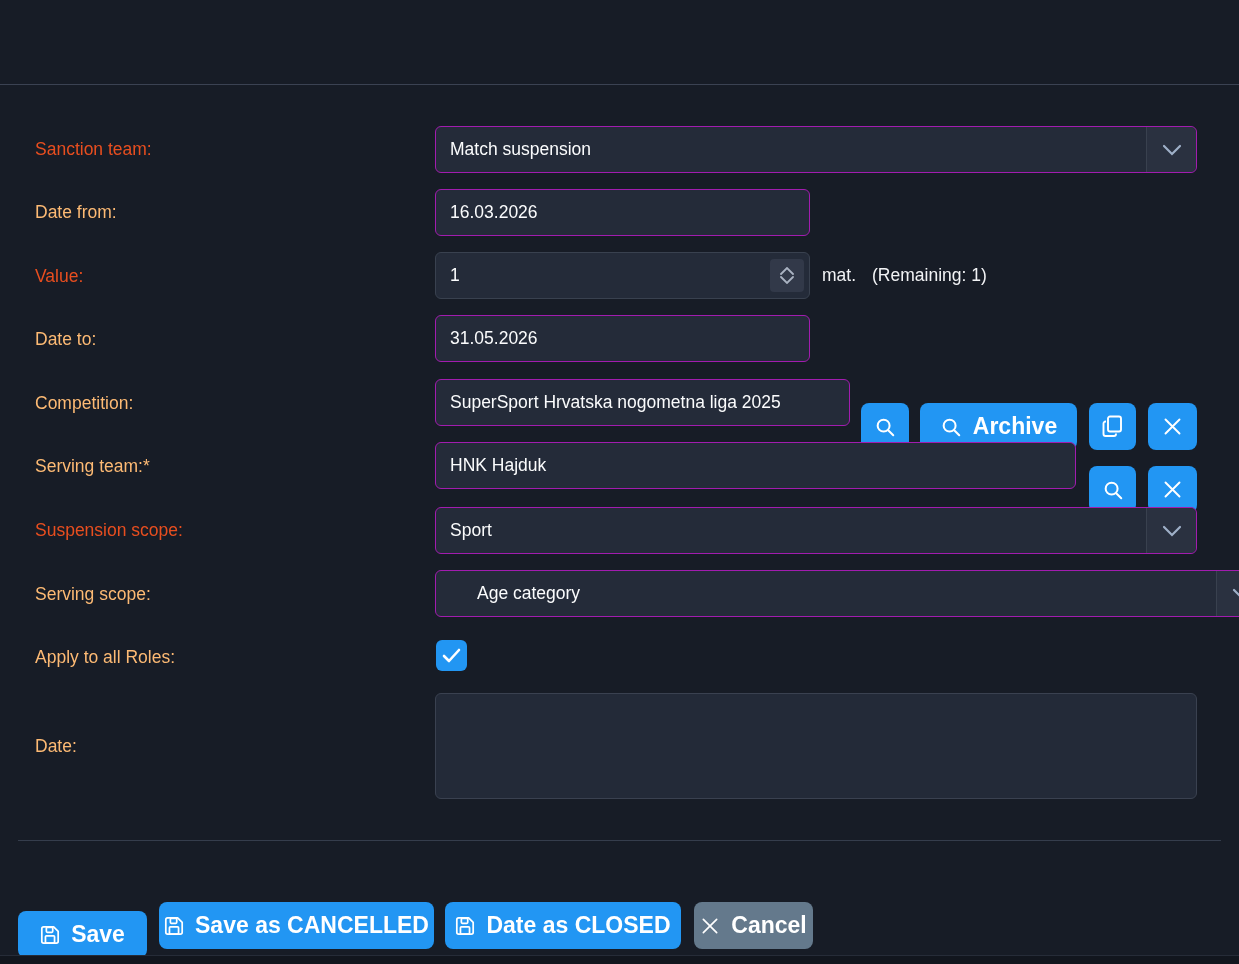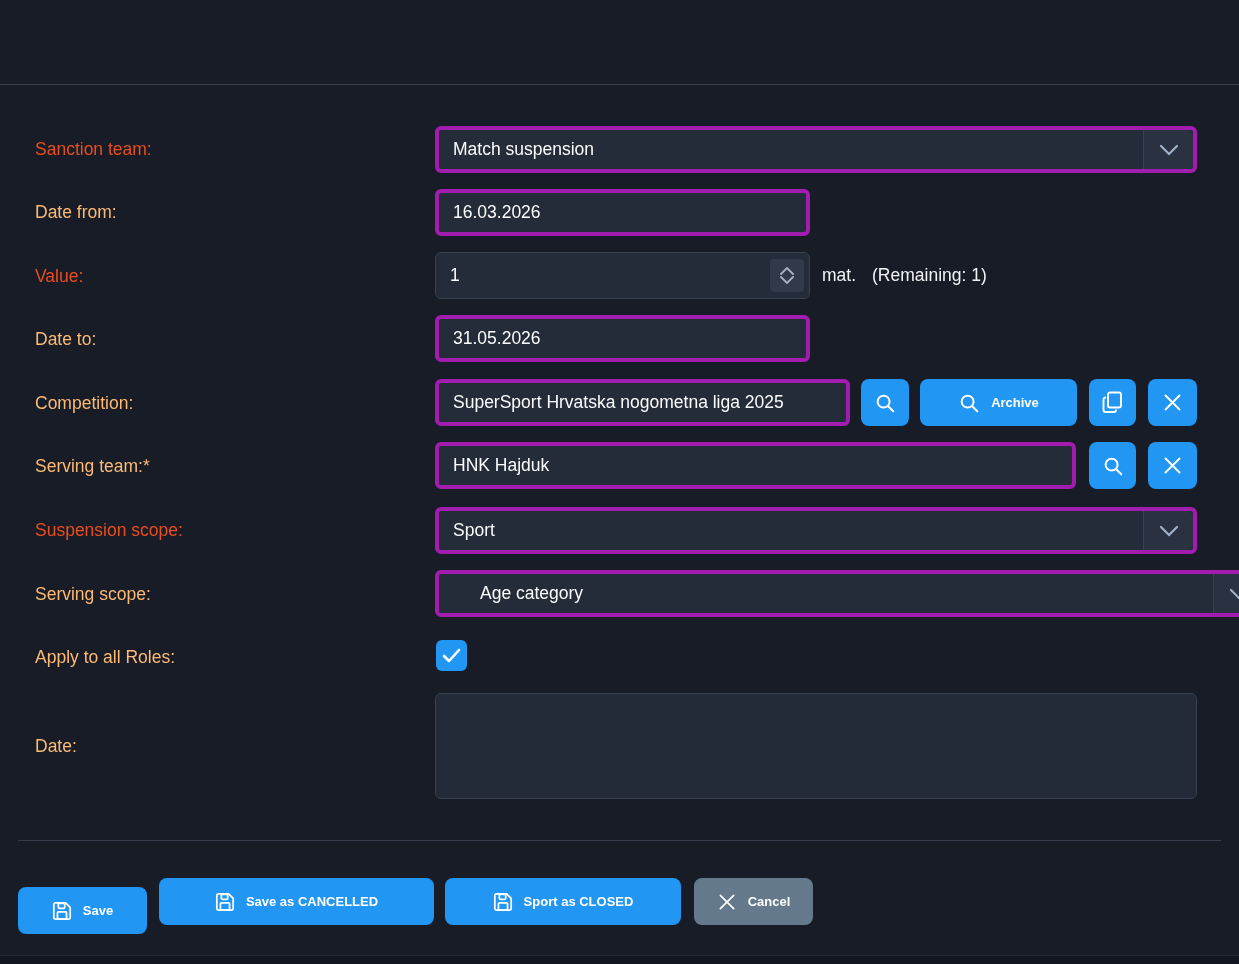--- a/index.html
+++ b/index.html
@@ -12,39 +12,39 @@
   .header { position:absolute; left:0; top:0; width:1239px; height:84px; }
   .title { position:absolute; left:35px; top:27px; font-size:25px; font-weight:bold; color:#ffffff; letter-spacing:.2px; }
   .close-btn { position:absolute; right:26px; top:29px; width:30px; height:30px; display:flex; align-items:center; justify-content:center; cursor:pointer; }
   .hr { position:absolute; left:0; width:1239px; height:1px; background:#3b4252; }
   .hr.top { top:84px; }
   .hr.bottom { left:18px; width:1203px; top:840px; background:#353d4c; }
 
   .lbl { position:absolute; left:35px; font-size:17.5px; color:#fdba74; }
   .lbl.req { color:#e84e1f; }
 
-  .field { position:absolute; background:#242b39; border:4px solid #a21caf; border-radius:6px;
+  .field { position:absolute; background:#242b39; border:1px solid #a21caf; border-radius:6px;
            color:#fbfcfd; font-size:17.5px; height:47px; overflow:hidden; }
   input.field { padding:0 14px; outline:none; white-space:nowrap; }
   .dropdown { display:flex; align-items:stretch; padding:0; cursor:pointer; }
   .dd-text { flex:1; display:flex; align-items:center; padding-left:14px; }
   .dd-caret { width:50px; background:#2a3140; border-left:1px solid #39414f; border-radius:0 6px 6px 0;
               display:flex; align-items:center; justify-content:center; }
 
   .input-wrap { position:absolute; }
   .input-wrap input { width:100%; height:100%; background:#242b39; border:1px solid #39414f; border-radius:6px;
                       color:#fbfcfd; font-size:17.5px; padding:0 14px; outline:none; }
   .spinner { position:absolute; right:6px; top:7px; width:34px; height:33px; background:#323949; border-radius:4px;
              display:flex; flex-direction:column; align-items:center; justify-content:center; gap:1px; cursor:pointer; }
 
   .suffix-row { position:absolute; display:flex; gap:16px; align-items:center; font-size:17.5px; color:#f2f3f5; }
 
   .btn-blue { position:absolute; background:#2296f3; border:none; border-radius:8px; color:#ffffff;
               display:flex; align-items:center; justify-content:center; gap:11px;
-              font-family:"Liberation Sans", sans-serif; font-size:13px; font-weight:bold; cursor:pointer; }
+              font-family:"Liberation Sans", sans-serif; font-size:23px; font-weight:bold; cursor:pointer;margin-top:24px; }
   .btn-gray { background:#64798c; }
 
   .checkbox { position:absolute; left:436px; top:640px; width:31px; height:31px; background:#2296f3;
               border-radius:6px; display:flex; align-items:center; justify-content:center; cursor:pointer; }
 
   textarea.note { position:absolute; left:435px; top:693px; width:762px; height:106px; resize:none;
                   background:#232a38; border:1px solid #3a4150; border-radius:6px; outline:none;
                   color:#fbfcfd; font-family:"Liberation Sans", sans-serif; font-size:17px; padding:10px 14px; }
 
   .bottom-strip { position:absolute; left:0; top:955px; width:1239px; height:9px; background:#12161e; border-top:1px solid #262c38; }
@@ -204,21 +204,21 @@
   </button>
 
   <button class="btn-blue" style="left:445px; top:878px; width:236px; height:47px;">
     <span>
       <svg width="20" height="20" viewBox="0 0 22 22" fill="none" stroke="#ffffff" stroke-width="1.9" stroke-linejoin="round">
           <path d="M2 4 A2 2 0 0 1 4 2 H15 L20 7 V18 A2 2 0 0 1 18 20 H4 A2 2 0 0 1 2 18 Z"></path>
           <rect x="7" y="2.5" width="7" height="5.5" rx="1"></rect>
           <rect x="6" y="12" width="10" height="8" rx="1"></rect>
         </svg>
     </span>
-    <span>Sport as CLOSED</span>
+    <span>Date as CLOSED</span>
   </button>
 
   <button class="btn-blue btn-gray" style="left:694px; top:878px; width:119px; height:47px;">
     <span>
       <svg width="20" height="20" viewBox="0 0 24 24" fill="none" stroke="#ffffff" stroke-width="2" stroke-linecap="round">
           <path d="M4 4 L20 20 M20 4 L4 20"></path>
         </svg>
     </span>
     <span>Cancel</span>
   </button>

